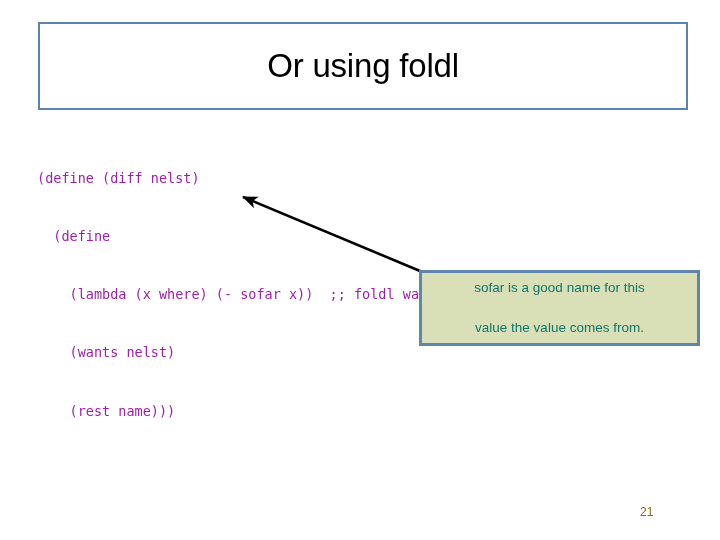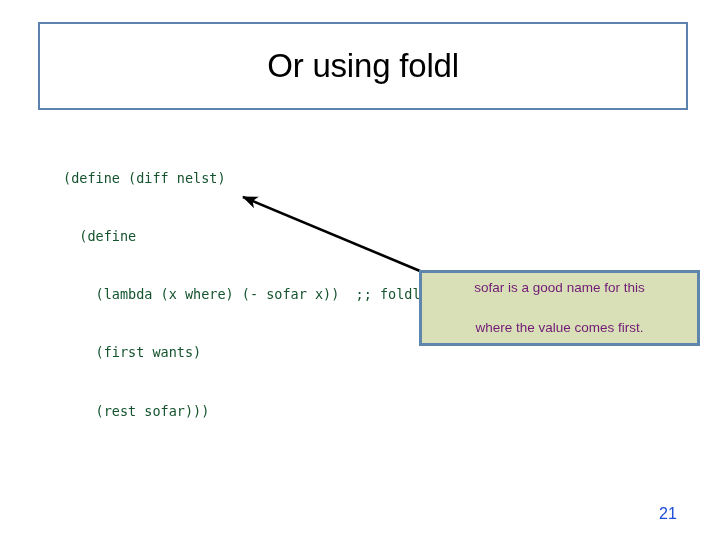--- a/index.html
+++ b/index.html
@@ -48,24 +48,23 @@
   }
 
   
   .code-block {
     position: absolute;
     left: 37px;
     top: 130px;
     font-family: "DejaVu Sans Mono", "Liberation Mono", monospace;
     font-size: 13.5px;
     line-height: 19.4px;
-    color: #14532d;
+    color: #a21caf;
     white-space: pre;
     font-weight: 400;
-    margin-left: 26px;
   }
   .code-line {
     white-space: pre;
   }
   .code-comment {
     white-space: pre;
   }
 
   
   .arrow-svg {
@@ -88,66 +87,65 @@
     border: 3px solid #5f86ad;
     background: #d9e0b7;
     display: flex;
     align-items: center;
     justify-content: center;
   }
   .callout-text {
     font-family: "Liberation Sans", sans-serif;
     font-size: 13.5px;
     line-height: 20px;
-    color: #701a75;
+    color: #0f766e;
     text-align: center;
     padding: 0 8px;
   }
 
   
   .page-number {
     position: absolute;
     left: 640px;
     top: 505px;
     width: 56px;
-    text-align: center;
     font-family: "Liberation Sans", sans-serif;
-    font-size: 16px;
-    color: #1d4ed8;
+    font-size: 12px;
+    color: #a16207;
   }
 </style>
 </head>
 <body>
 
 <div class="slide">
 
   <div class="title-box">
     <div class="title-text">Or using foldl</div>
   </div>
 
   <div class="code-block">
     <div class="code-line">(define (diff nelst)</div>
     <div class="code-line">  (define</div>
     <div class="code-line"><span>    (lambda (x where) (- sofar x))</span><span class="code-comment">  ;; foldl wants an X Y -&gt; Y</span></div>
-    <div class="code-line">    (first wants)</div>
-    <div class="code-line">    (rest sofar)))</div>
+    <div class="code-line">    (wants nelst)</div>
+    <div class="code-line">    (rest name)))</div>
   </div>
 
   <svg class="arrow-svg" viewBox="0 0 720 540">
     <defs>
       <marker id="arrowhead" markerWidth="7" markerHeight="7" refX="5.6" refY="3.1" orient="auto" markerUnits="strokeWidth">
         <path d="M 6,3.1 L 0,0.7 L 1.6,3.1 L 0,5.5 Z" fill="#000000"></path>
       </marker>
     </defs>
     <line x1="420" y1="271" x2="243" y2="197" stroke="#000000" stroke-width="2.6" marker-end="url(#arrowhead)"></line>
   </svg>
 
   <div class="callout-box">
     <div class="callout-text">
       <span>sofar is a good name for this</span><br>
       <br>
-      <span>where the value comes first.</span>
+      <span>value the value comes from.</span>
     </div>
   </div>
 
   <div class="page-number">21</div>
 
 </div>
 
 </body></html>

